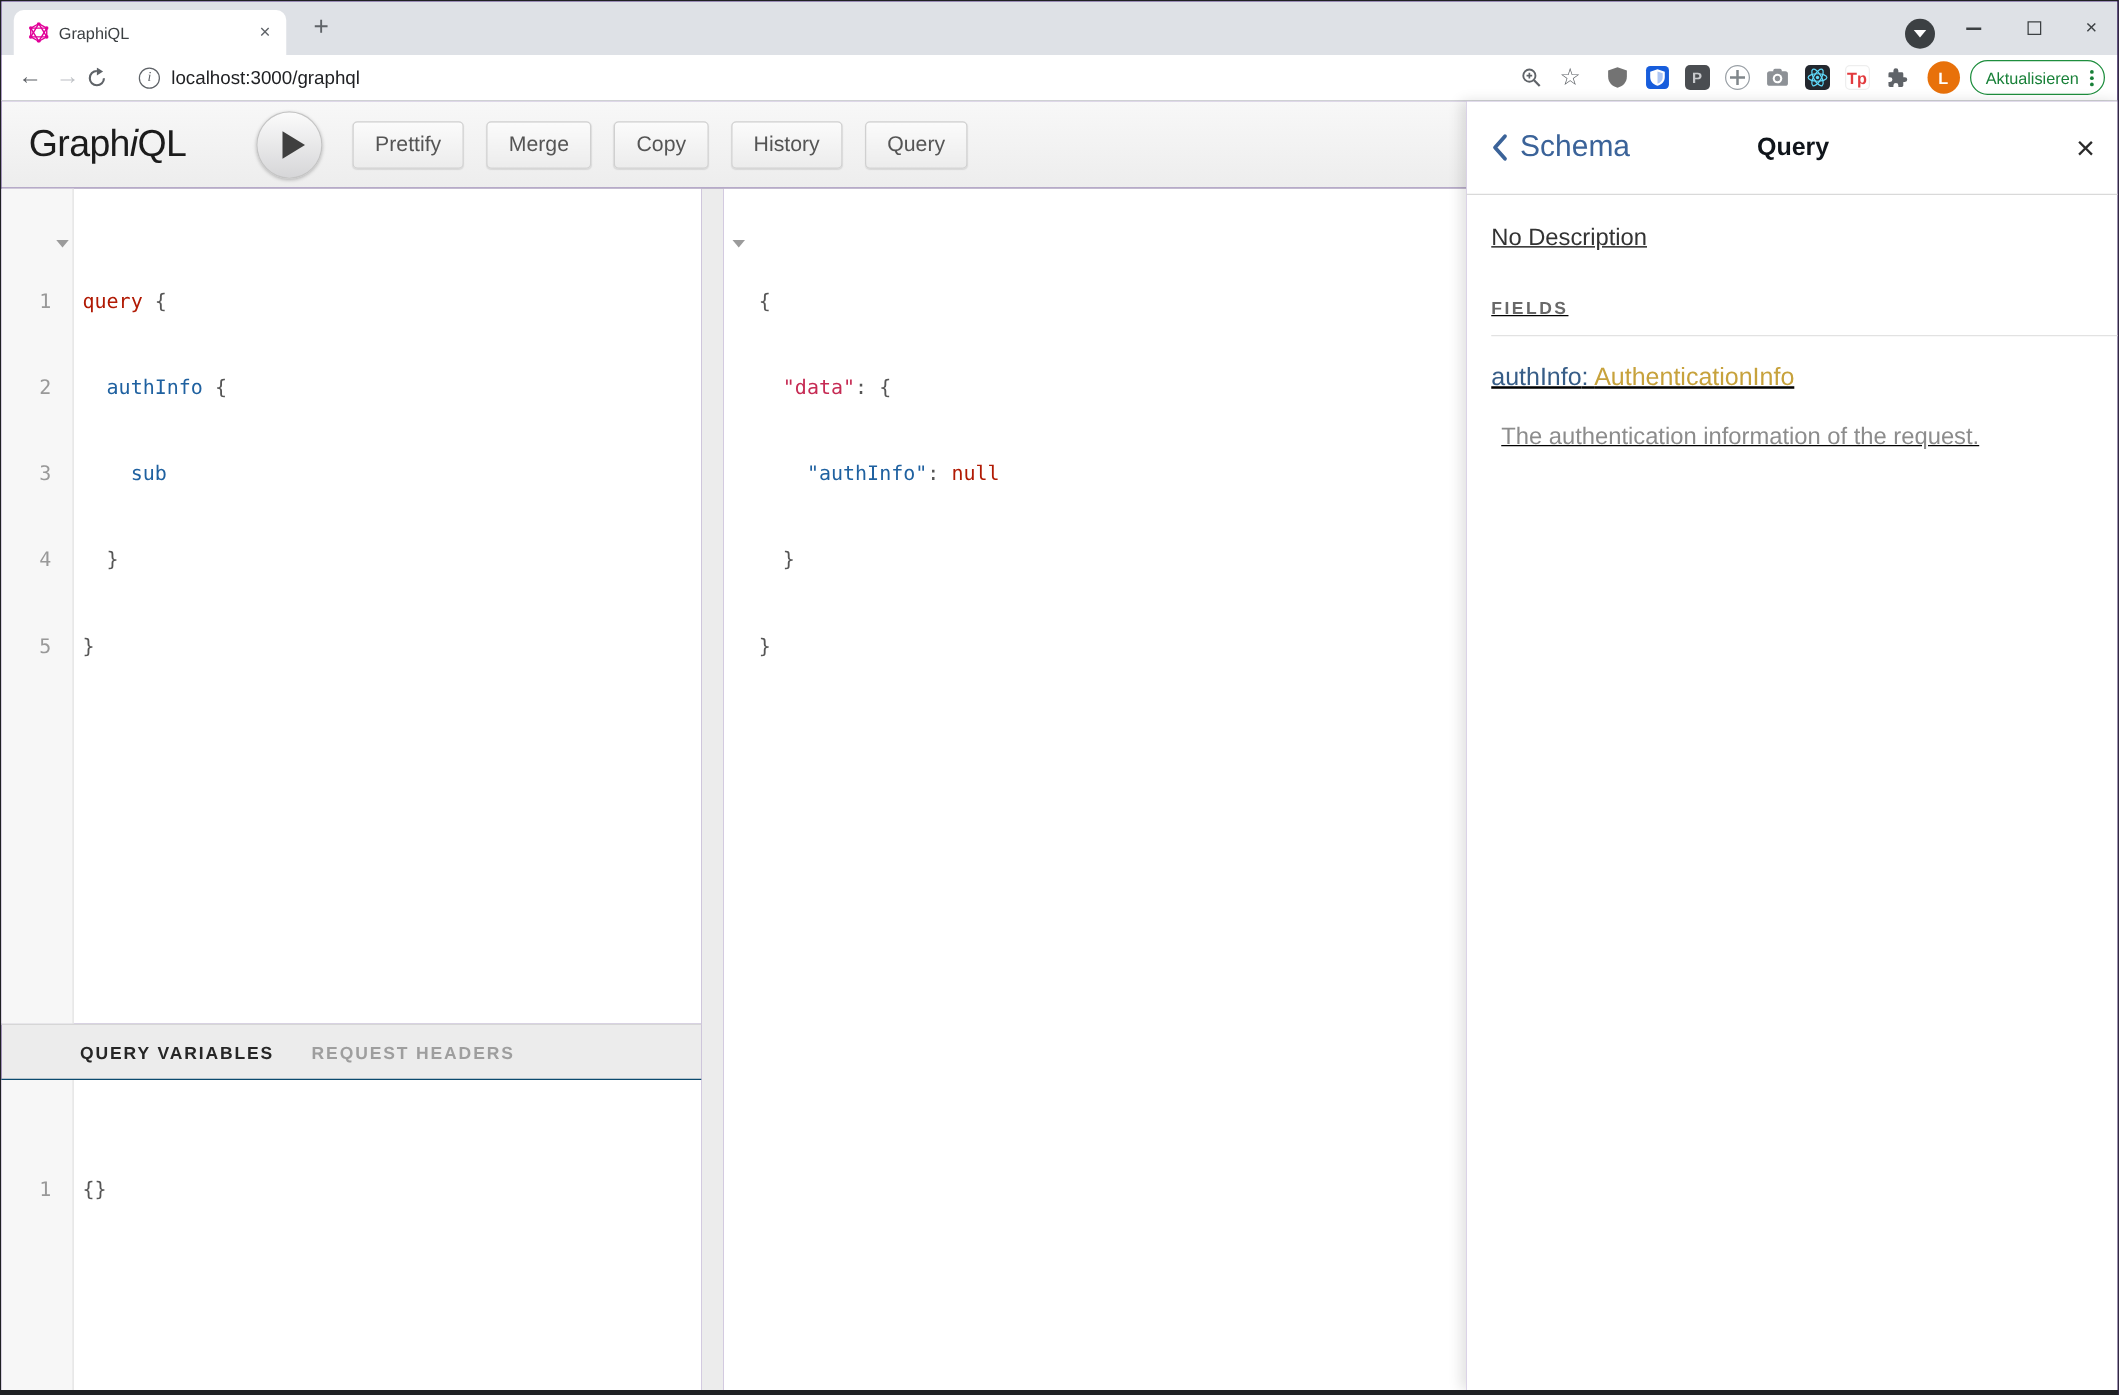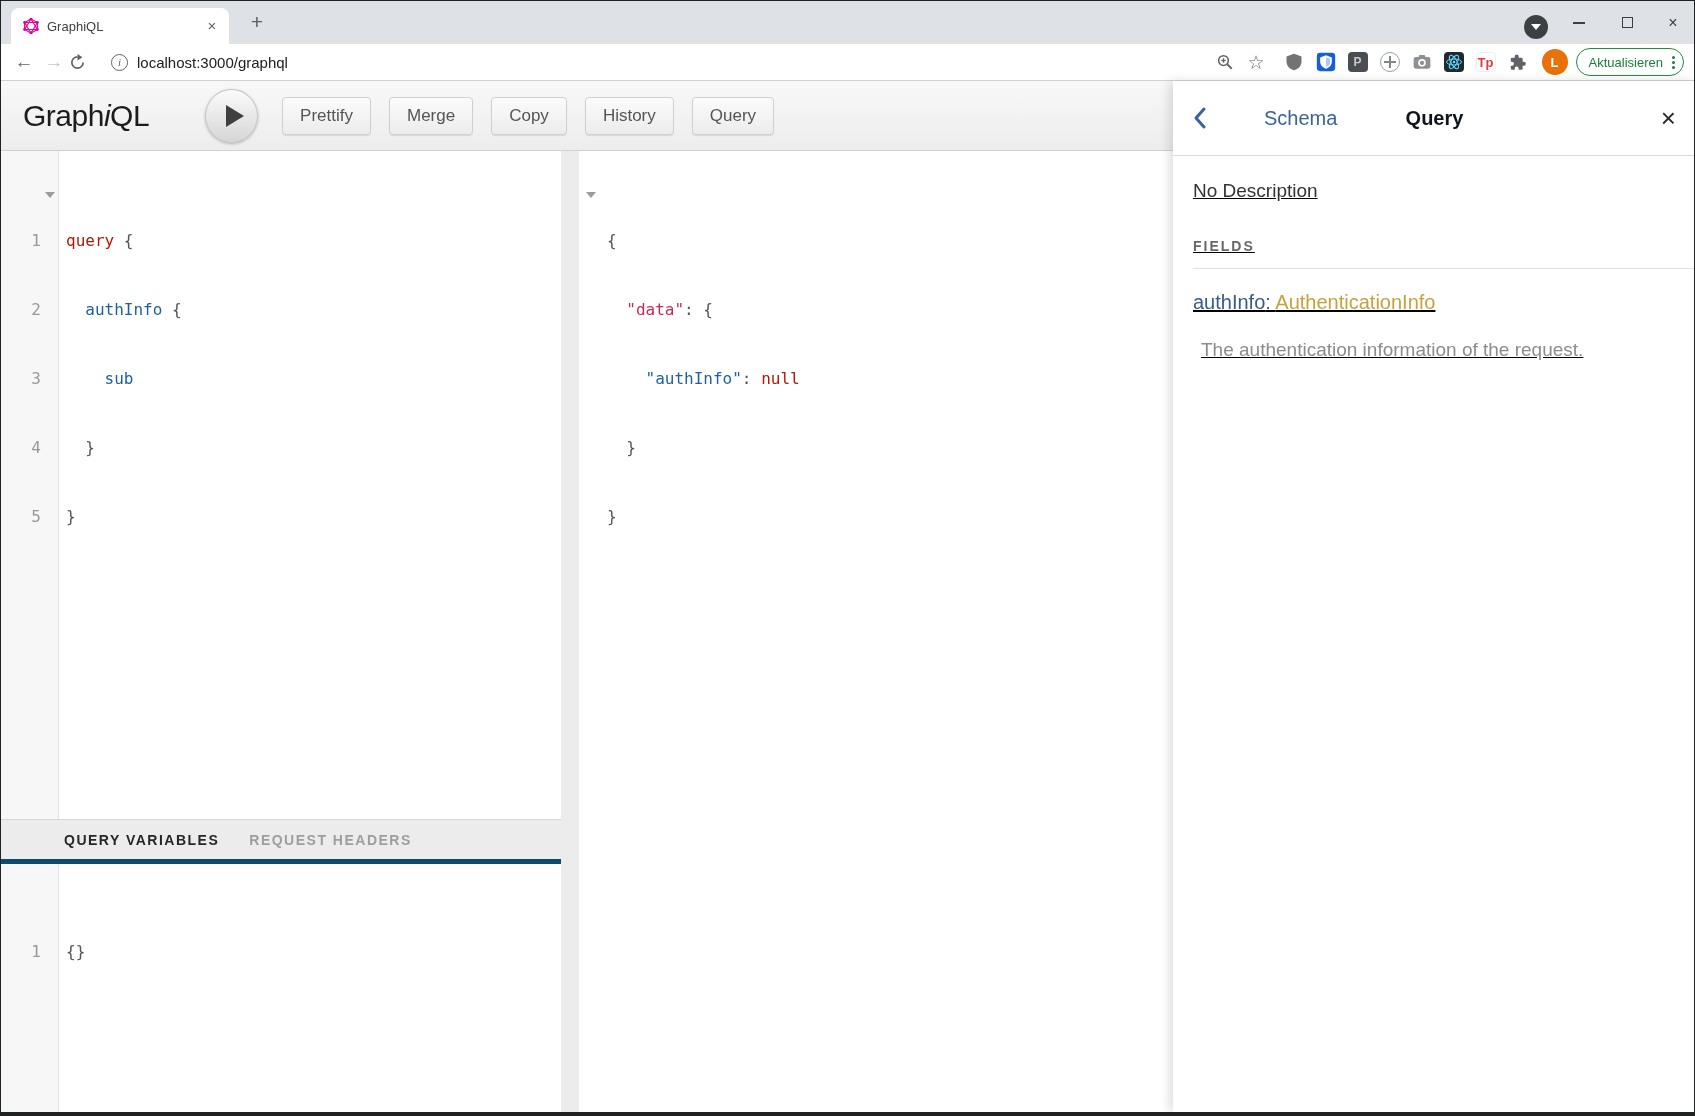--- a/index.html
+++ b/index.html
@@ -88,35 +88,35 @@
   .tok-defkey { color:#C62B54; }
   .tok-atom { color:#B11A04; }
 
   .resizer { position:absolute; left:560px; top:150px; width:18px; height:961px; background:#ececec; }
 
   .result-pane { position:absolute; left:578px; top:150px; width:594px; height:961px; background:#fff; }
   .result-pane .code-col { position:absolute; left:0; top:0; padding:32px 0 0 28px; }
   .r-fold { left:7px; top:41px; }
 
   .vars-tabs { position:absolute; left:0; top:818px; width:560px; height:45px; background:#ececec;
-               border-top:1px solid #d6d6d6; border-bottom:5px solid #0c4a6e;
+               border-top:1px solid #d6d6d6; border-bottom:1px solid #0c4a6e;
                display:flex; align-items:center; padding-left:63px; }
   .vtab { font-size:14px; font-weight:bold; letter-spacing:1.5px; }
   .vtab-active { color:#262626; }
   .vtab-inactive { color:#9e9e9e; margin-left:30px; }
 
   .vars-editor { position:absolute; left:0; top:863px; width:560px; height:248px; background:#fff; }
   .vars-editor .gut-col, .vars-editor .code-col { padding-top:30px; }
   .vars-editor .code-col { position:absolute; left:58px; top:0; padding-left:7px; }
 
   
   .doc-panel { position:absolute; left:1172px; top:80px; width:523px; height:1031px; background:#fff;
                box-shadow:-4px 0 10px rgba(0,0,0,0.12); }
   .doc-header { height:75px; border-bottom:1px solid #d9d9d9; position:relative; display:flex; align-items:center; }
-  .doc-back { display:flex; align-items:center; margin-left:20px; color:#3b6399; font-size:20px;gap:48px; }
+  .doc-back { display:flex; align-items:center; margin-left:20px; color:#3b6399; font-size:24px; }
   .doc-back svg { margin-right:10px; }
   .doc-title { position:absolute; left:0; right:0; text-align:center; font-size:20px; font-weight:bold; color:#10151b; }
   .doc-close { position:absolute; right:20px; top:50%; transform:translateY(-50%); font-size:26px; color:#2b2b2b;
                line-height:1; font-weight:300; }
   .doc-search { height:54px; border-bottom:1px solid #dcdcdc; display:flex; align-items:center; padding:0 20px; }
   .doc-search input { border:none; outline:none; font-size:20px; color:#333; margin-left:12px; width:380px;
                       font-family:"Liberation Sans",sans-serif; background:transparent; }
   .doc-search input::placeholder { color:#9b9b9b; }
   .doc-body { padding:24px 20px 0 20px;text-decoration:underline; }
   .doc-nodesc { font-size:19px; color:#333; }

